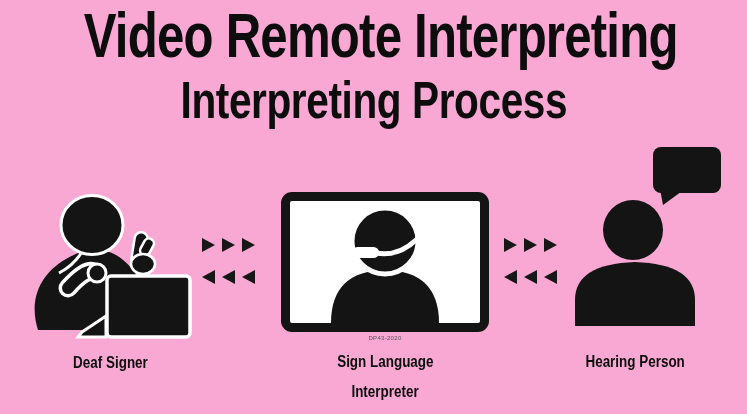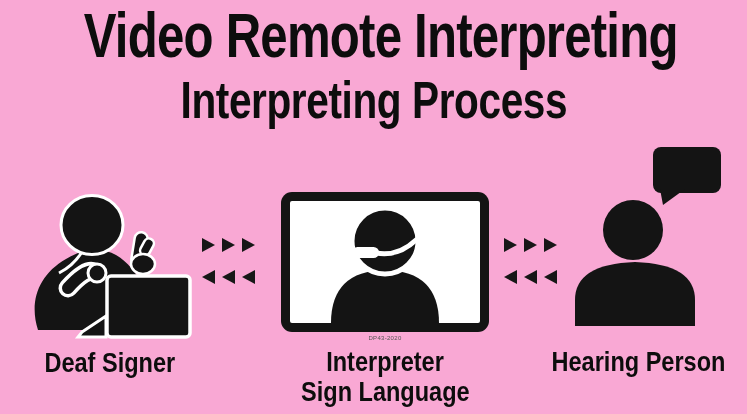--- a/index.html
+++ b/index.html
@@ -24,21 +24,21 @@
   .subtitle {
     display:inline-block;
     font-size:52px; line-height:56px; font-weight:700;
     letter-spacing:-0.5px; white-space:nowrap;
     transform:scaleX(0.78); transform-origin:50% 50%;
     color:#0d0d0d;
   }
   
   .fig-label {
     position:absolute; text-align:center;
-    font-size:28px; line-height:30px; font-weight:700; color:#0d0d0d;
+    font-size:16px; line-height:30px; font-weight:700; color:#0d0d0d;
     white-space:nowrap;
   }
   .fig-label .squeeze { display:inline-block; transform:scaleX(0.84); transform-origin:50% 50%; }
   .label-deaf     { left:10px;  top:348px; width:200px; }
   .label-interp   { left:280px; top:347px; width:210px; }
   .label-hearing  { left:535px; top:347px; width:200px; }
   .mini-caption {
     position:absolute; left:280px; top:335px; width:210px;
     text-align:center; font-size:6px; line-height:7px; color:#555;
     letter-spacing:0.3px;
@@ -149,20 +149,20 @@
     <circle cx="73" cy="90" r="30" fill="#141414"></circle>
     <path d="M15,186 L15,160 Q15,124 75,122 Q135,124 135,160 L135,186 Z" fill="#141414"></path>
   </svg>
 
   <div class="mini-caption">DP43-2020</div>
 
   <div class="fig-label label-deaf">
     <span class="squeeze">Deaf Signer</span>
   </div>
   <div class="fig-label label-interp">
+    <div><span class="squeeze">Sign Language</span></div>
     <div><span class="squeeze">Interpreter</span></div>
-    <div><span class="squeeze">Sign Language</span></div>
   </div>
   <div class="fig-label label-hearing">
     <span class="squeeze">Hearing Person</span>
   </div>
 
 </div>
 
 </body></html>

